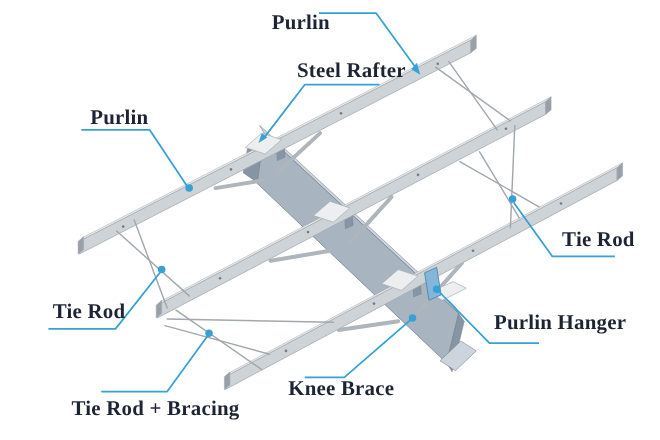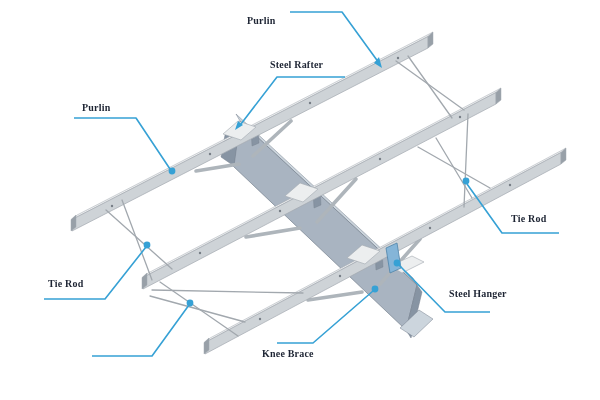--- a/index.html
+++ b/index.html
@@ -2,21 +2,21 @@
 <html style="--bg: #ffffff; --ink: #1d2433; --leader: #36a1d5; --steel_light: #eceeef; --steel_mid: #ced3d7; --steel_edge: #a3a9b0; --steel_dark: #98a0a8; --rafter_light: #ccd5dd; --rafter_mid: #a9b4c1; --rafter_dark: #8794a3; --rafter_edge: #76818e; --rod: #a2a8ae; --brace: #aeb5bb; --bolt: #767d86; --hanger: #85b5d8; --hanger_edge: #4f84a9;"><head>
 <meta charset="utf-8">
 <style>
   html,body{margin:0;padding:0;background:#fff;}
   .stage{
     position:relative;width:600px;height:400px;background:var(--bg,#fff);
     font-family:"Liberation Serif", serif;overflow:hidden;
   }
   .stage svg{position:absolute;left:0;top:0;}
   .part-label{
-    position:absolute;font-weight:700;font-size:10px;line-height:16px;
+    position:absolute;font-weight:700;font-size:19px;line-height:16px;
     color:var(--ink,#1d2433);white-space:nowrap;letter-spacing:.2px;
   }
   
   .p-web{fill:var(--steel_mid);stroke:var(--steel_edge);stroke-width:.7;}
   .p-top{fill:var(--steel_light);stroke:var(--steel_edge);stroke-width:.5;}
   .p-cap{fill:var(--steel_dark);stroke:var(--steel_edge);stroke-width:.5;}
   .r-web{fill:var(--rafter_mid);stroke:var(--rafter_edge);stroke-width:.7;}
   .r-top{fill:var(--rafter_light);stroke:var(--rafter_edge);stroke-width:.5;}
   .r-end{fill:var(--rafter_dark);stroke:var(--rafter_edge);stroke-width:.5;}
   .r-tab{fill:var(--rafter_dark);stroke:var(--rafter_edge);stroke-width:.4;}
@@ -136,15 +136,16 @@
       <polyline class="leader" points="92,356 152,356 189,305"></polyline>
       <circle class="dot" cx="190" cy="303" r="3.4"></circle>
     </g>
   </svg>
 
   <div class="part-label" style="left:247px;top:13px;">Purlin</div>
   <div class="part-label" style="left:270px;top:57px;text-align:center;">Steel Rafter</div>
   <div class="part-label" style="left:82px;top:100px;">Purlin</div>
   <div class="part-label" style="left:511px;top:211px;">Tie Rod</div>
   <div class="part-label" style="left:48px;top:276px;">Tie Rod</div>
-  <div class="part-label" style="left:449px;top:286px;">Steel Hanger</div>
+  <div class="part-label" style="left:449px;top:286px;">Purlin Hanger</div>
   <div class="part-label" style="left:262px;top:346px;">Knee Brace</div>
+  <div class="part-label" style="left:65px;top:364px;">Tie Rod + Bracing</div>
 </div>
 
 </body></html>

